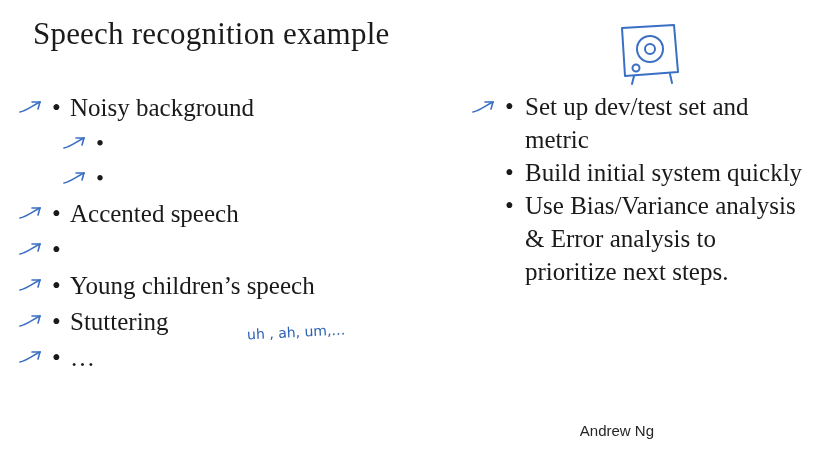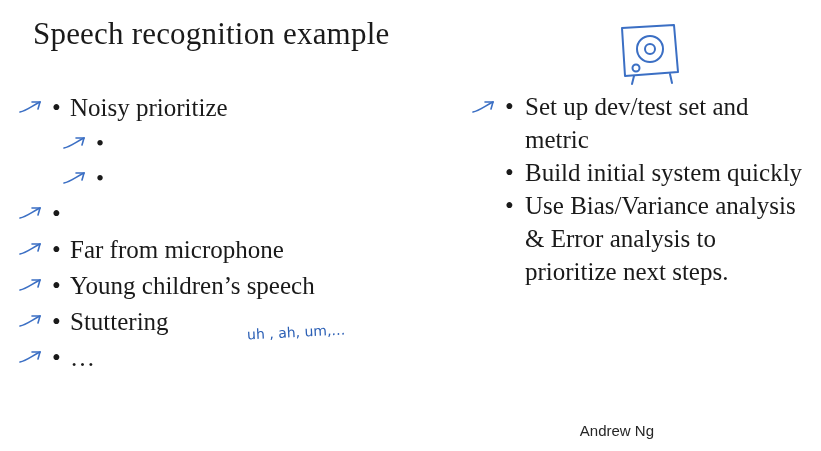--- a/index.html
+++ b/index.html
@@ -136,21 +136,21 @@
     <div class="bullet-row l1">
       <span class="arrow">
         <svg width="26" height="18" viewBox="0 0 26 18">
             <g fill="none" stroke="#3b6fc4" stroke-width="1.6" stroke-linecap="round">
               <path d="M2 14 C8 13, 14 8, 22 4"></path>
               <path d="M14 4 L22 4 L20 11"></path>
             </g>
           </svg>
       </span>
       <span class="dot">•</span>
-      <span class="btext">Noisy prioritize</span>
+      <span class="btext">Noisy background</span>
     </div>
 
     <div class="bullet-row l2">
       <span class="arrow arrow-l2">
         <svg width="26" height="18" viewBox="0 0 26 18">
             <g fill="none" stroke="#3b6fc4" stroke-width="1.6" stroke-linecap="round">
               <path d="M2 14 C8 13, 14 8, 22 4"></path>
               <path d="M14 4 L22 4 L20 11"></path>
             </g>
           </svg>
@@ -173,33 +173,33 @@
     <div class="bullet-row l1">
       <span class="arrow">
         <svg width="26" height="18" viewBox="0 0 26 18">
             <g fill="none" stroke="#3b6fc4" stroke-width="1.6" stroke-linecap="round">
               <path d="M2 14 C8 13, 14 8, 22 4"></path>
               <path d="M14 4 L22 4 L20 11"></path>
             </g>
           </svg>
       </span>
       <span class="dot">•</span>
-    </div>
-
-    <div class="bullet-row l1">
-      <span class="arrow">
-        <svg width="26" height="18" viewBox="0 0 26 18">
-            <g fill="none" stroke="#3b6fc4" stroke-width="1.6" stroke-linecap="round">
-              <path d="M2 14 C8 13, 14 8, 22 4"></path>
-              <path d="M14 4 L22 4 L20 11"></path>
-            </g>
-          </svg>
-      </span>
-      <span class="dot">•</span>
-      <span class="btext">Far from microphone</span>
+      <span class="btext">Accented speech</span>
+    </div>
+
+    <div class="bullet-row l1">
+      <span class="arrow">
+        <svg width="26" height="18" viewBox="0 0 26 18">
+            <g fill="none" stroke="#3b6fc4" stroke-width="1.6" stroke-linecap="round">
+              <path d="M2 14 C8 13, 14 8, 22 4"></path>
+              <path d="M14 4 L22 4 L20 11"></path>
+            </g>
+          </svg>
+      </span>
+      <span class="dot">•</span>
     </div>
 
     <div class="bullet-row l1">
       <span class="arrow">
         <svg width="26" height="18" viewBox="0 0 26 18">
             <g fill="none" stroke="#3b6fc4" stroke-width="1.6" stroke-linecap="round">
               <path d="M2 14 C8 13, 14 8, 22 4"></path>
               <path d="M14 4 L22 4 L20 11"></path>
             </g>
           </svg>

